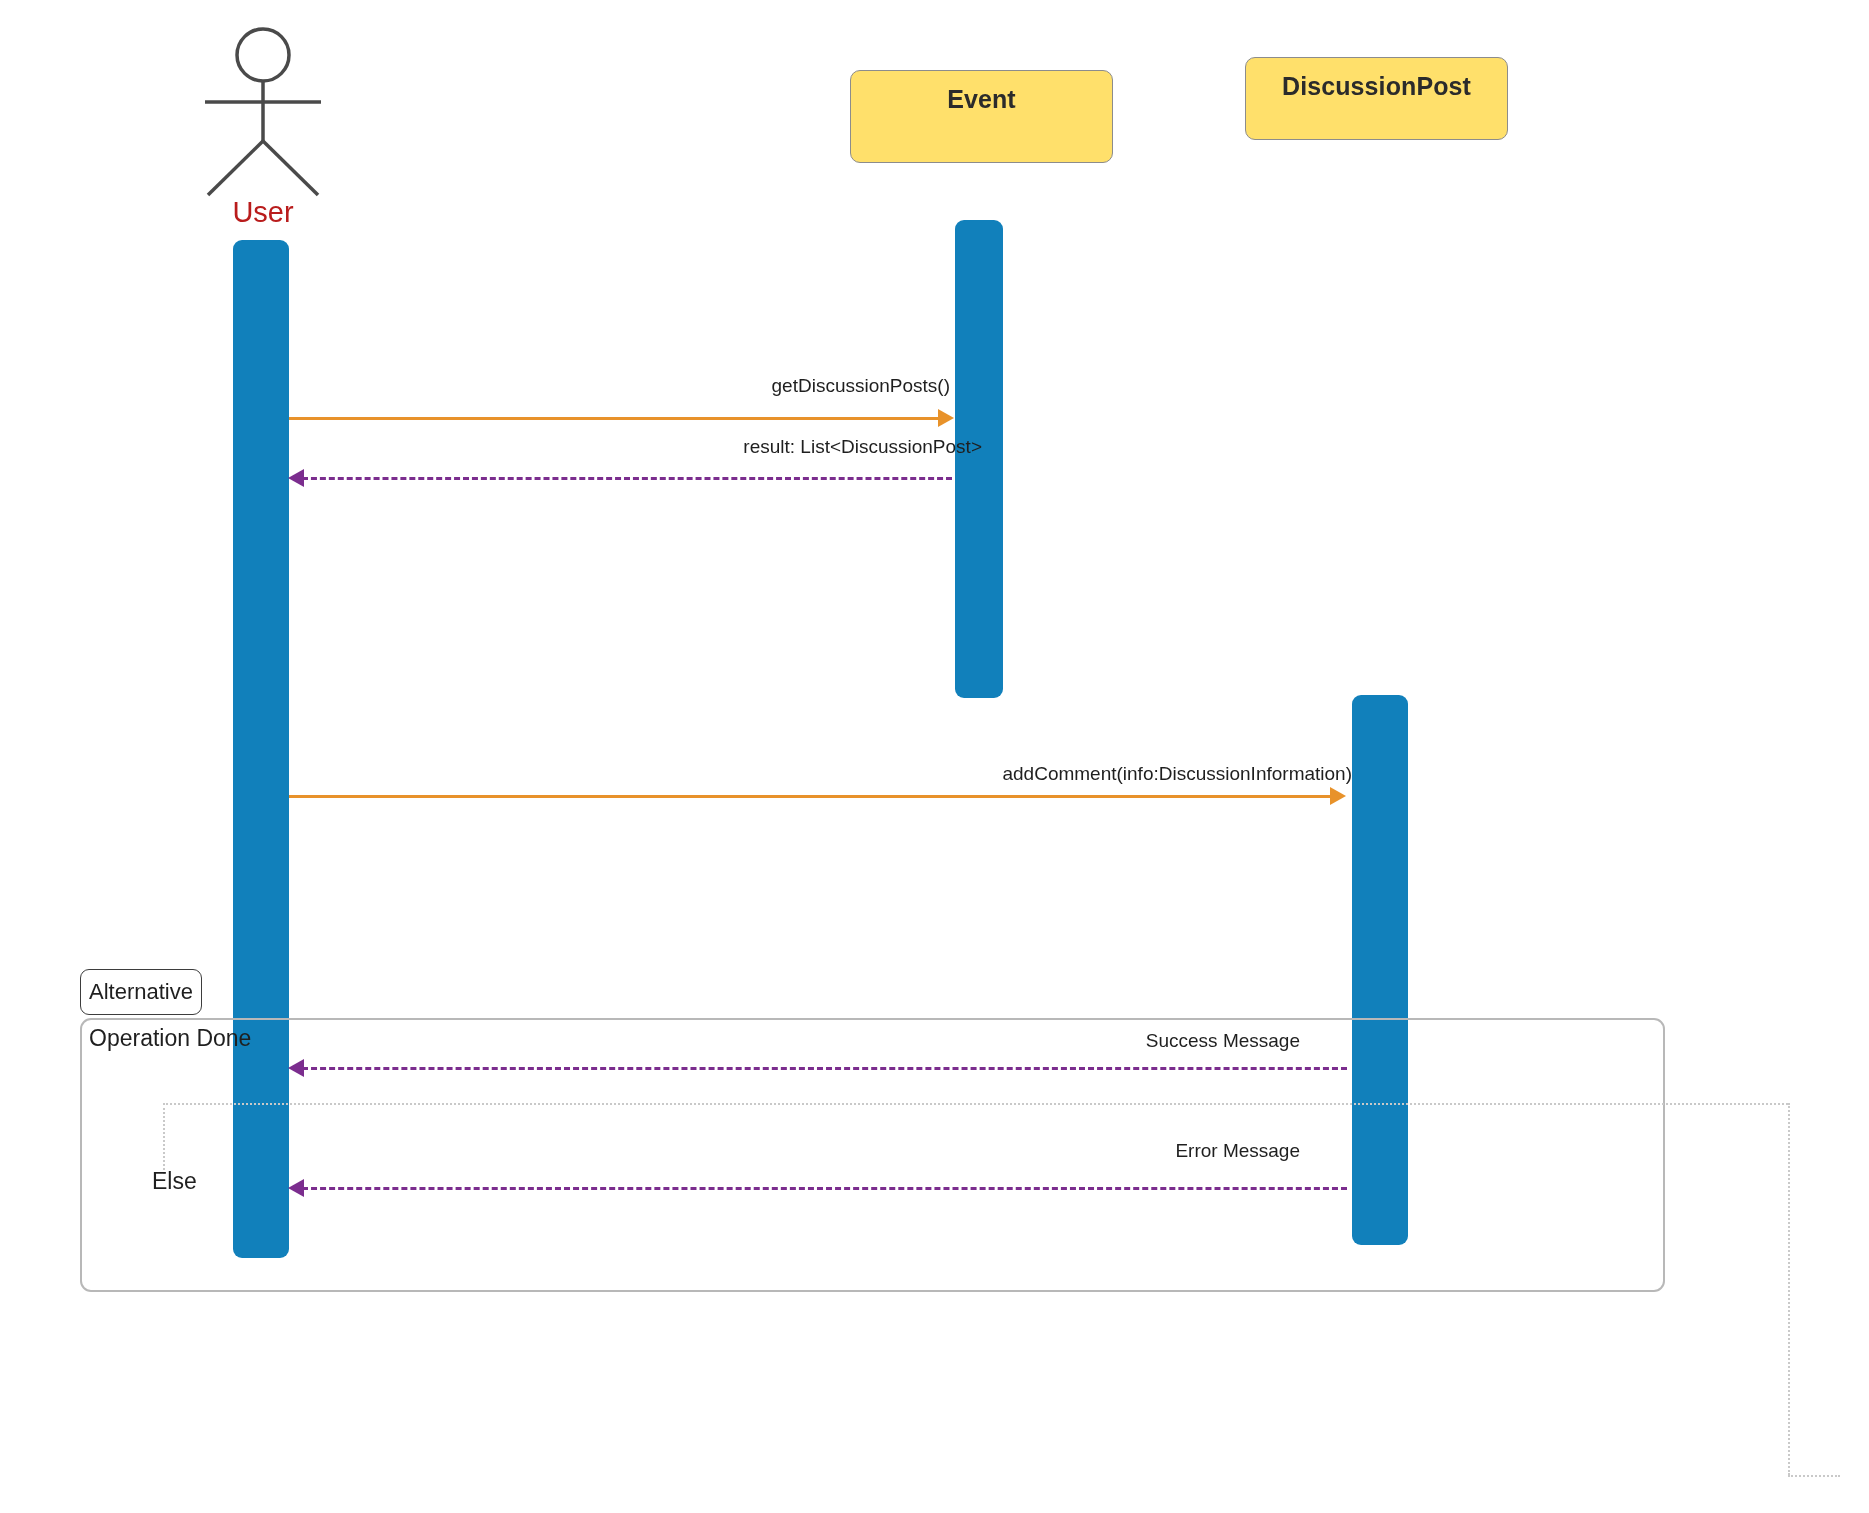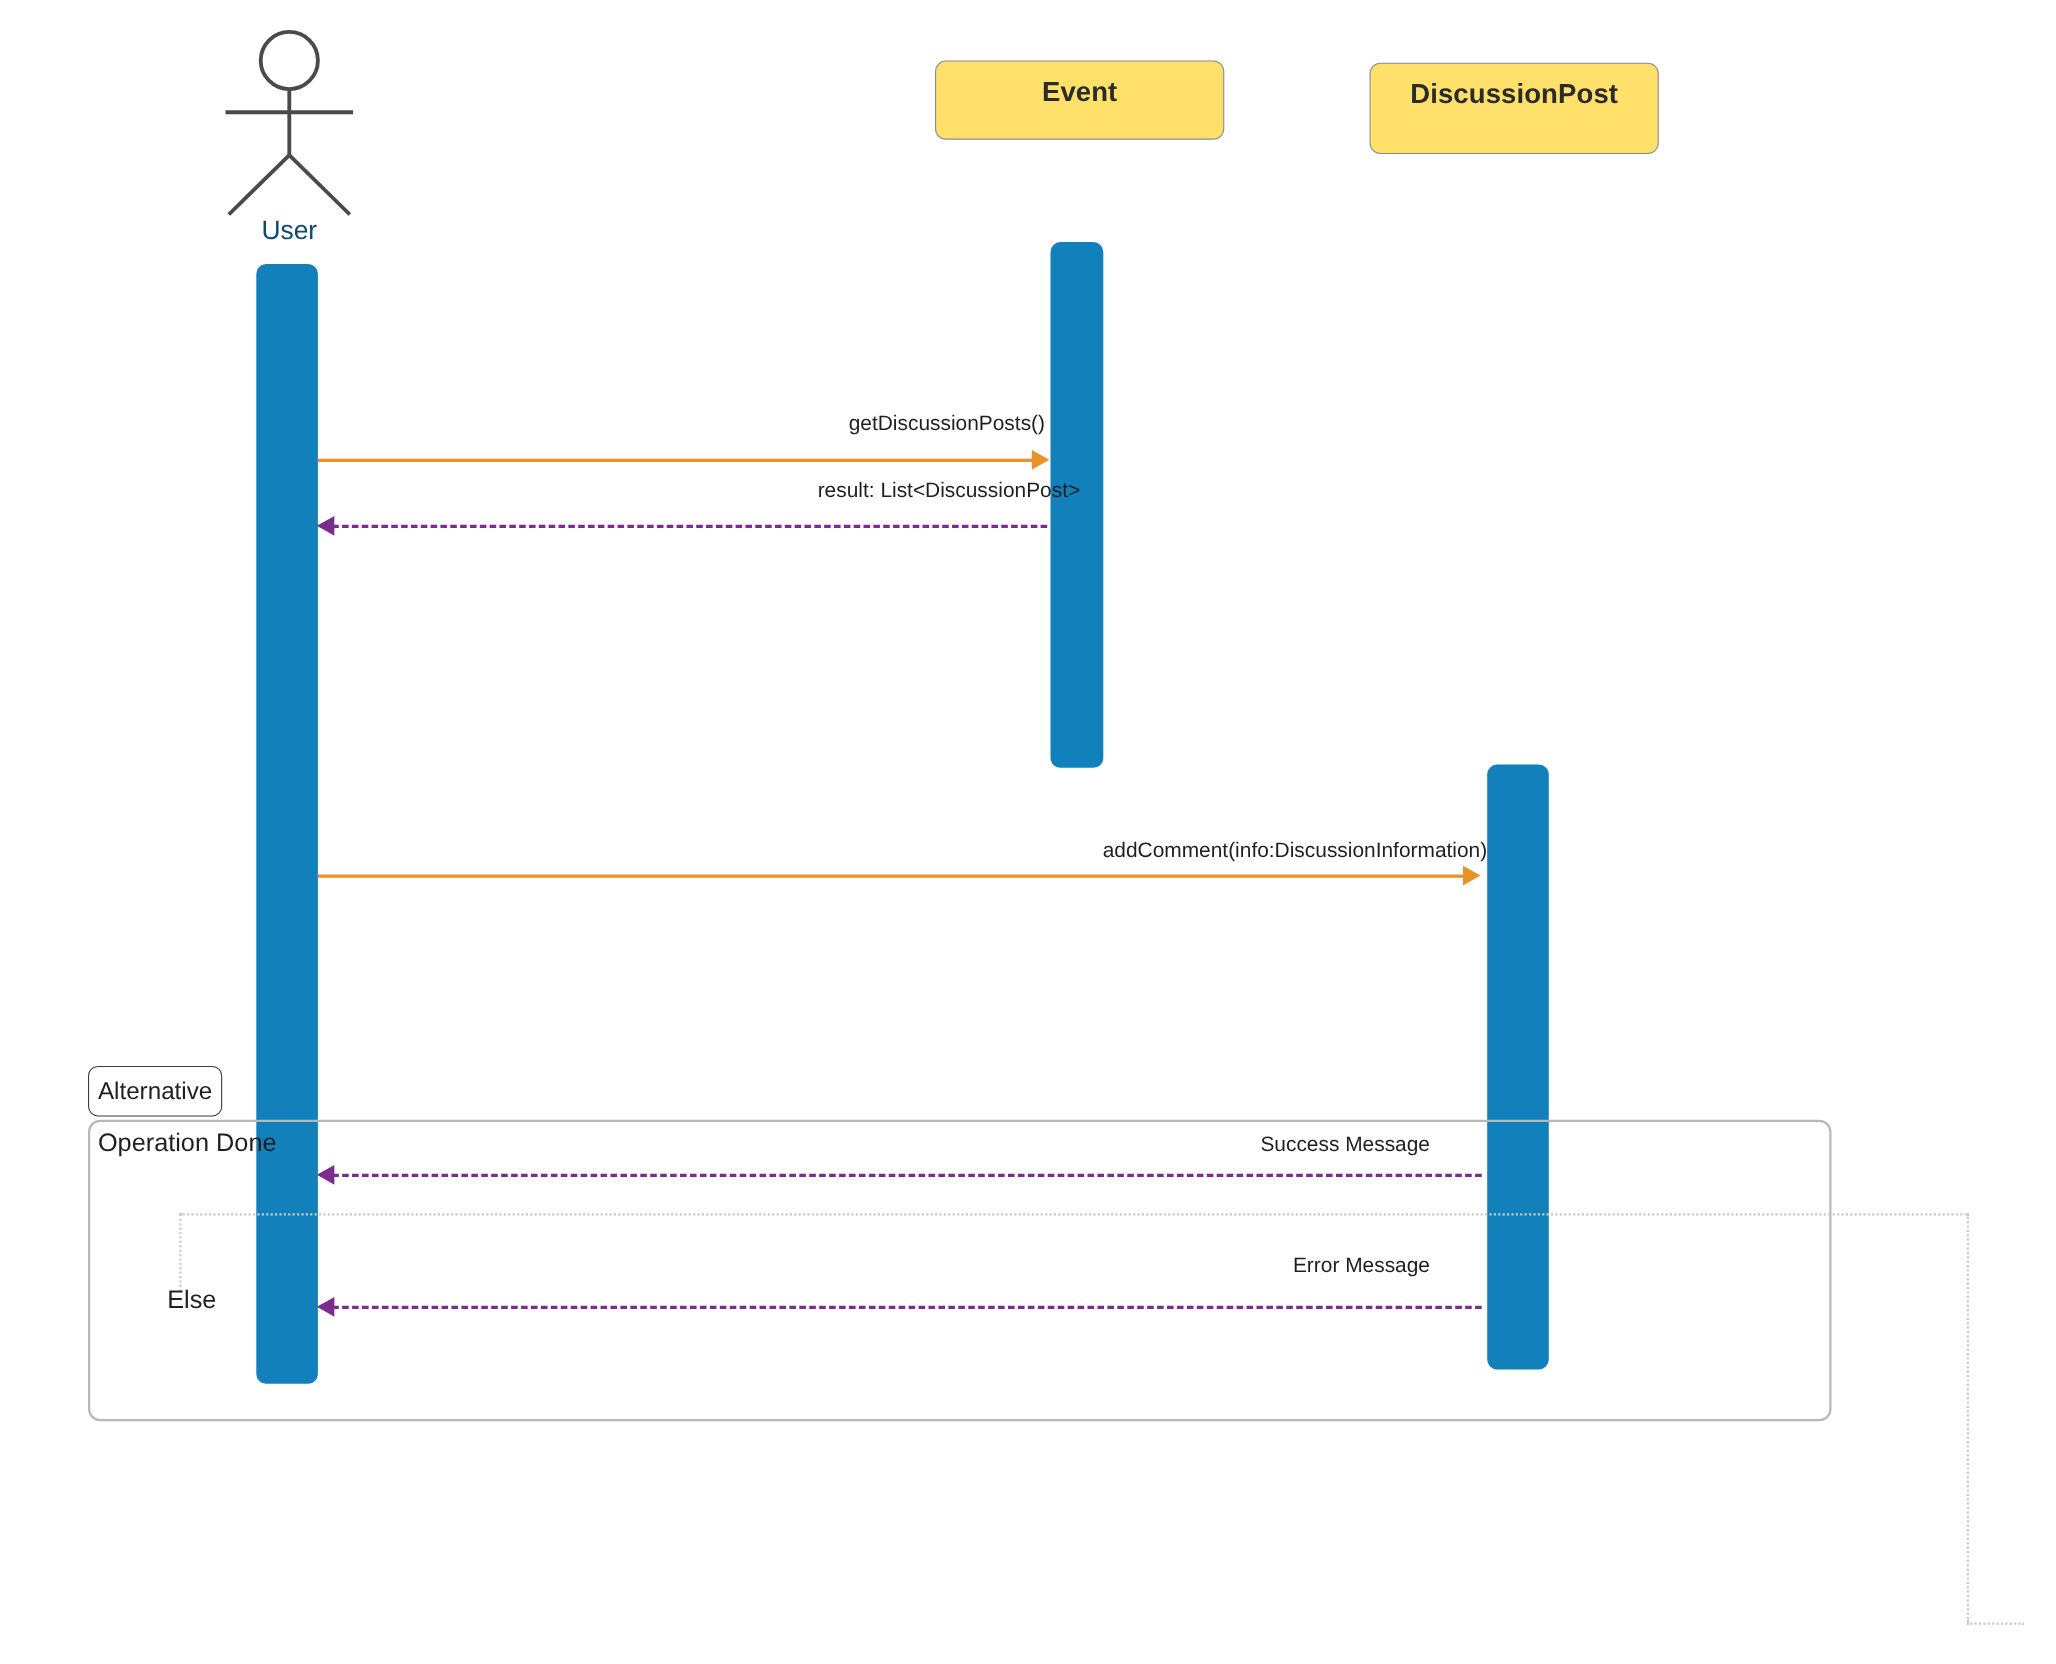--- a/index.html
+++ b/index.html
@@ -102,22 +102,22 @@
     height: 0;
     border-top: 2.5px dotted #c9c9c9;
   }
   .divider-v {
     position: absolute;
     width: 0;
     border-left: 2.5px dotted #c9c9c9;
   }
   .actor-label {
     position: absolute;
-    font-size: 24px;
-    color: #0c4a6e;
+    font-size: 29px;
+    color: #b91c1c;
     text-align: center;
     white-space: nowrap;
   }
   svg.actor {
     position: absolute;
   }
 </style>
 </head>
 <body>
 
@@ -125,21 +125,21 @@
 
   <svg class="actor" style="left:185px; top:25px;" width="160" height="175" viewBox="0 0 160 175">
     <circle cx="78" cy="30" r="26" fill="none" stroke="#4a4a4a" stroke-width="3.5"></circle>
     <line x1="78" y1="56" x2="78" y2="116" stroke="#4a4a4a" stroke-width="3.5"></line>
     <line x1="20" y1="77" x2="136" y2="77" stroke="#4a4a4a" stroke-width="3.5"></line>
     <line x1="78" y1="116" x2="23" y2="170" stroke="#4a4a4a" stroke-width="3.5"></line>
     <line x1="78" y1="116" x2="133" y2="170" stroke="#4a4a4a" stroke-width="3.5"></line>
   </svg>
   <div class="actor-label" style="left:203px; top:196px; width:120px;">User</div>
 
-  <div class="lifeline-box" style="left:850px; top:55px; width:263px; height:72px;">Event</div>
+  <div class="lifeline-box" style="left:850px; top:70px; width:263px; height:93px;">Event</div>
 
   <div class="lifeline-box" style="left:1245px; top:57px; width:263px; height:83px;">DiscussionPost</div>
 
   <div class="activation" style="left:233px; top:240px; width:56px; height:1018px;"></div>
 
   <div class="activation" style="left:955px; top:220px; width:48px; height:478px;"></div>
 
   <div class="activation" style="left:1352px; top:695px; width:56px; height:550px;"></div>
 
   <div class="msg-label" style="left:290px; top:375px; width:660px;">getDiscussionPosts()</div>

